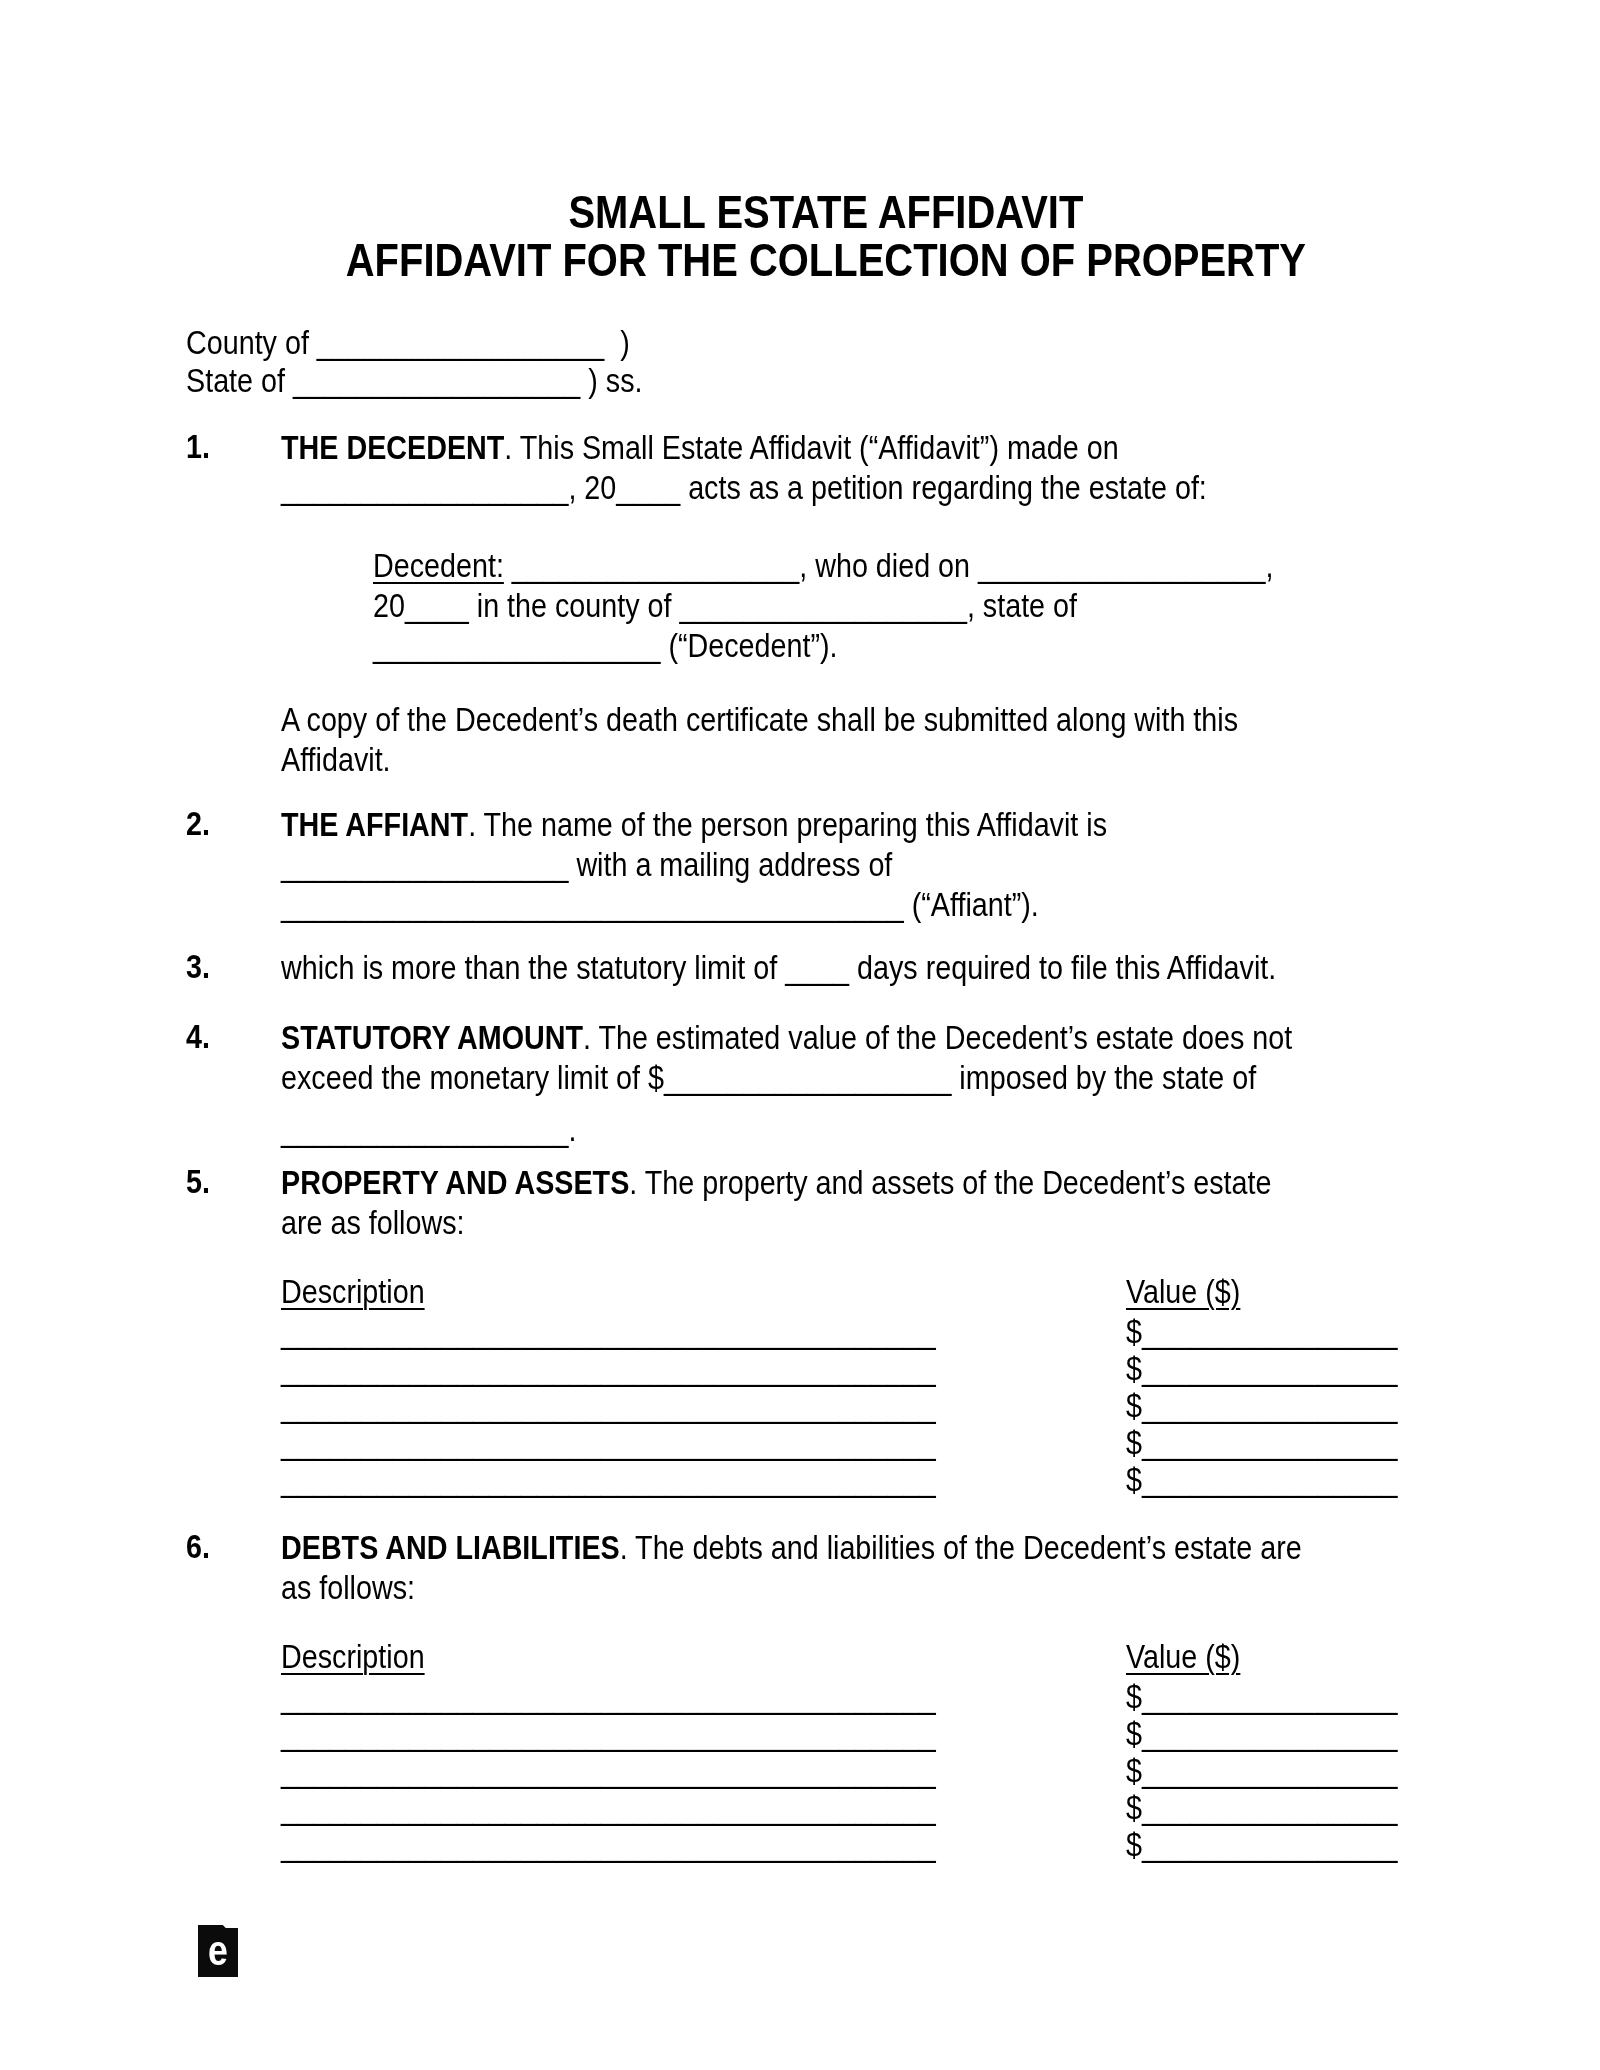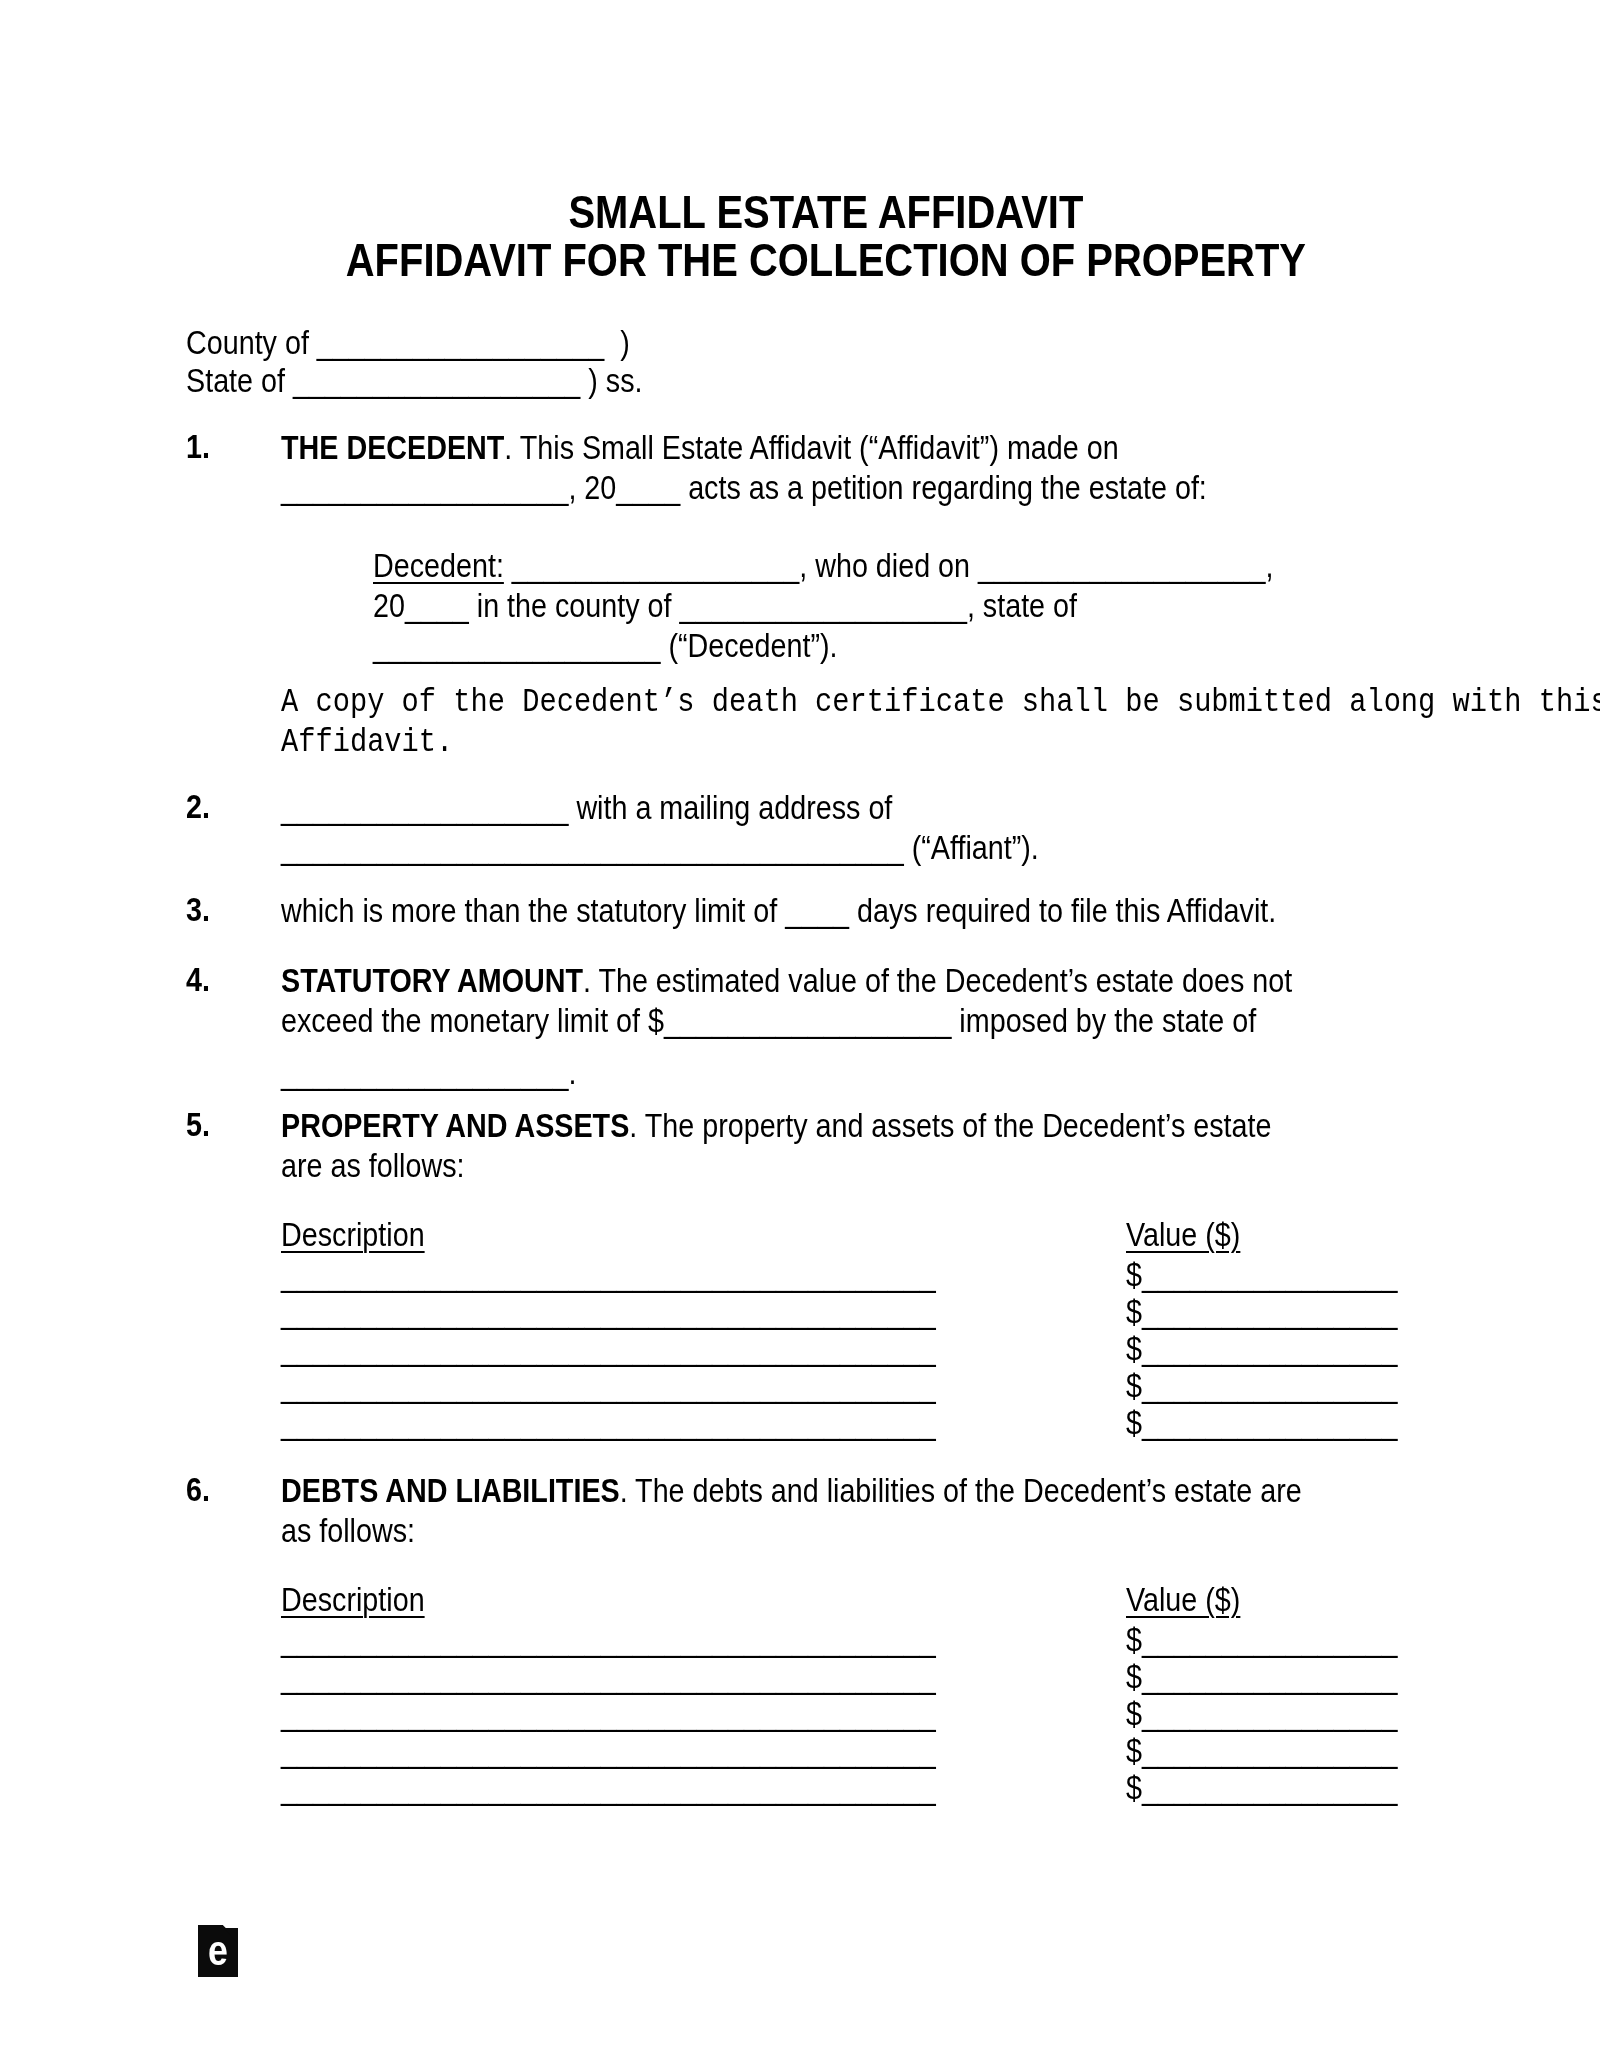--- a/index.html
+++ b/index.html
@@ -33,21 +33,21 @@
   .venue .lnrow { line-height:38px; }
 
   .sec { display:flex; }
   .sec .num { flex:none; width:95px; font-weight:bold; }
   .sec .body { flex:none; }
   b, .bold { font-weight:bold; }
   .u { text-decoration:underline; text-decoration-thickness:2px; text-underline-offset:5px; }
 
   .m-sec1 { margin-top:28px; }
   .indent-block { margin-left:187px; margin-top:38px; }
-  .note { margin-top:17px;font-family:Liberation Mono, monospace; }
+  .note { margin-top:34px; }
   .m-sec2 { margin-top:25px; }
   .m-sec3 { margin-top:23px; }
   .m-sec4 { margin-top:30px; }
   .tail-line { margin-top:12px; }
   .m-sec5 { margin-top:13px; }
   .m-sec6 { margin-top:30px; }
 
   .tbl { margin-left:95px; }
   .tbl-head { margin-top:30px; line-height:38px; display:flex; white-space:nowrap; }
   .tbl-head .desc-cell { width:845px; flex:none; }
@@ -105,20 +105,21 @@
       <div class="num"></div>
       <div class="body">
         <div class="lnrow"><span class="ln">A copy of the Decedent’s death certificate shall be submitted along with this</span></div>
         <div class="lnrow"><span class="ln">Affidavit.</span></div>
       </div>
     </div>
 
     <div class="sec m-sec2">
       <div class="num"><span class="ln">2.</span></div>
       <div class="body">
+        <div class="lnrow"><span class="ln"><b>THE AFFIANT</b><span>. The name of the person preparing this Affidavit is</span></span></div>
         <div class="lnrow"><span class="ln">__________________ with a mailing address of</span></div>
         <div class="lnrow"><span class="ln">_______________________________________ (“Affiant”).</span></div>
       </div>
     </div>
 
     <div class="sec m-sec3">
       <div class="num"><span class="ln">3.</span></div>
       <div class="body">
         <div class="lnrow"><span class="ln">which is more than the statutory limit of ____ days required to file this Affidavit.</span></div>
       </div>

